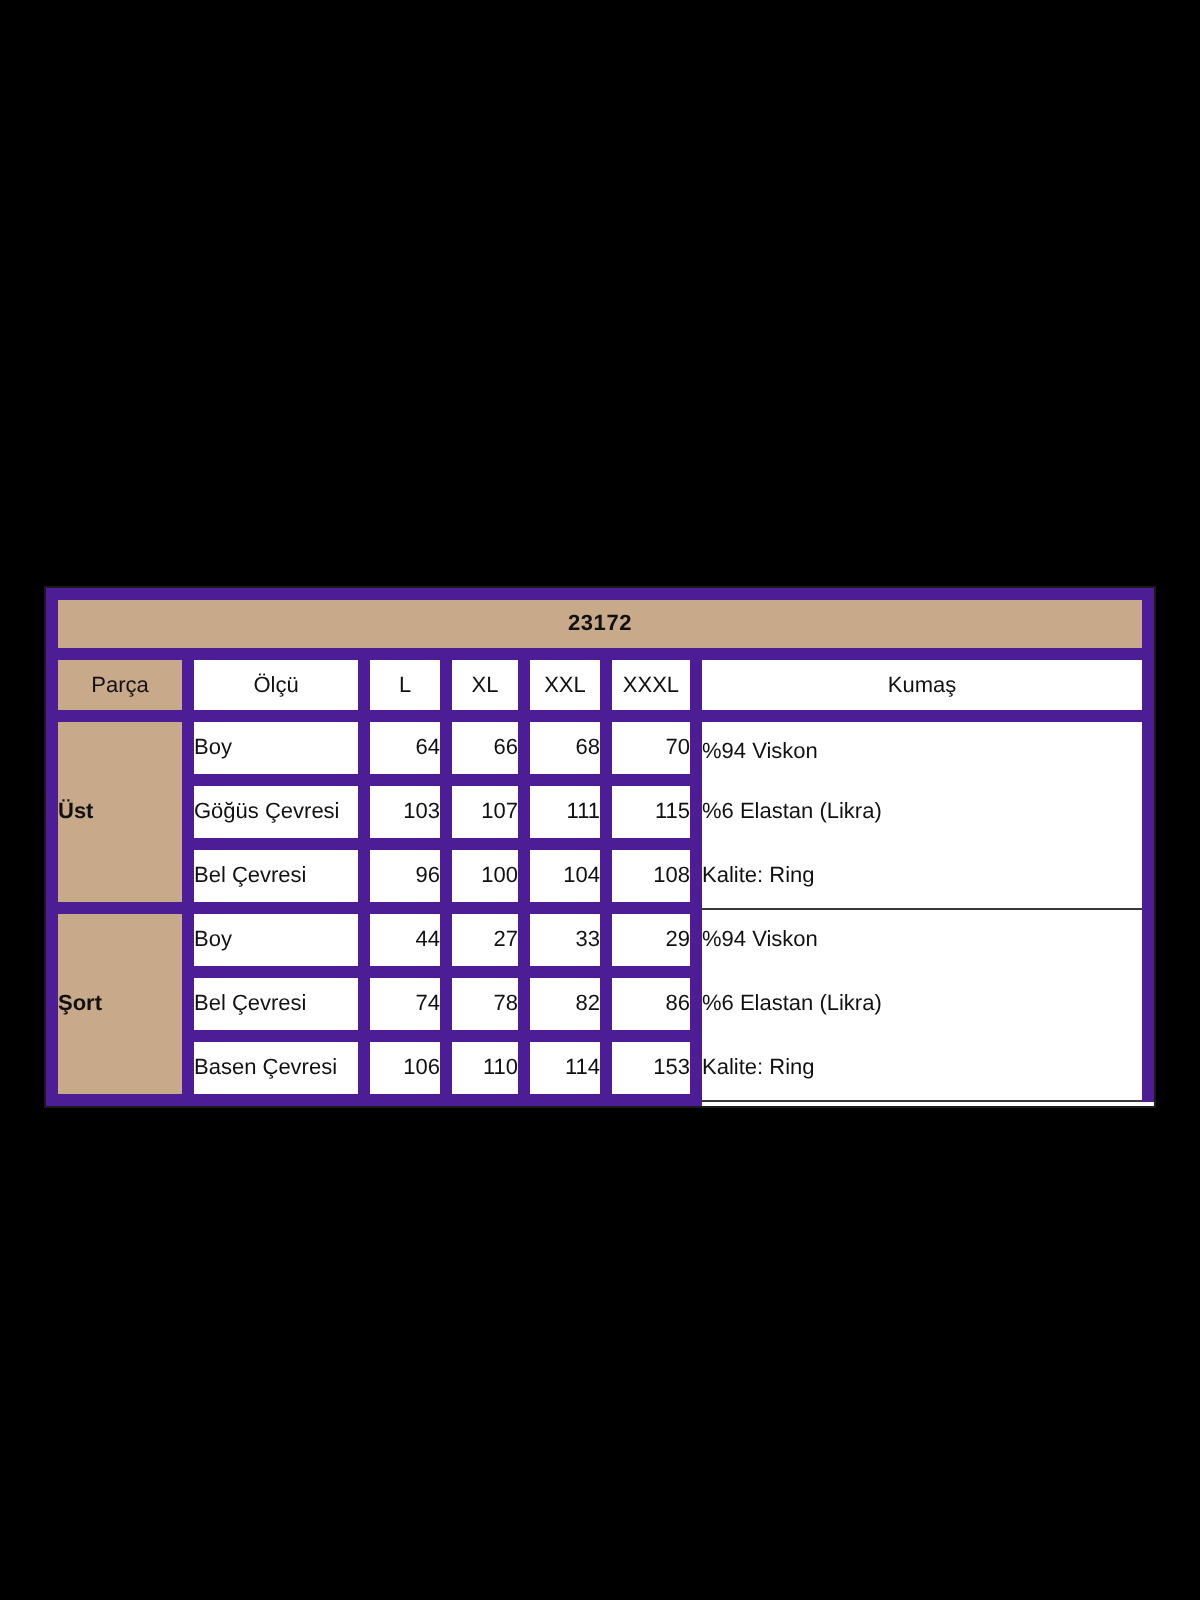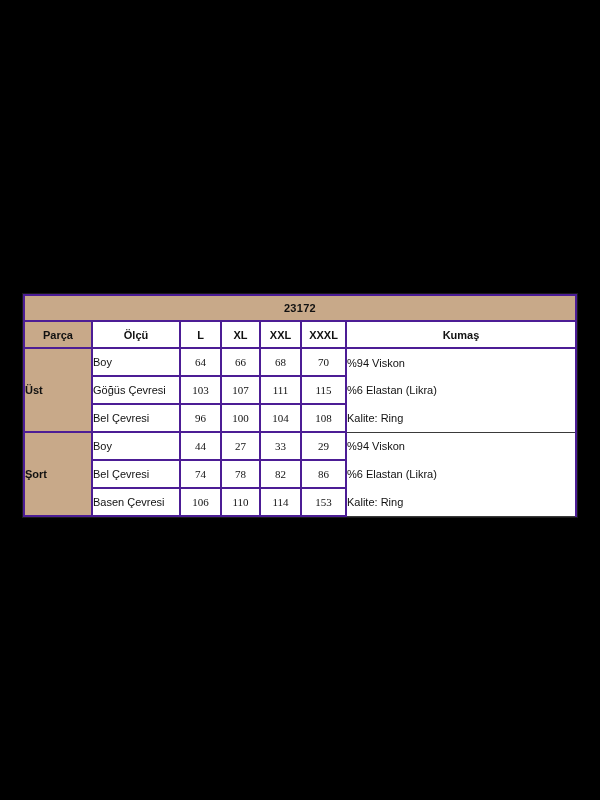--- a/index.html
+++ b/index.html
@@ -28,62 +28,61 @@
     border: 1px solid #1a1a1a;
     box-sizing: border-box;
   }
   table.size-table {
     width: 100%;
     border-collapse: collapse;
     table-layout: fixed;
     background: #ffffff;
   }
   table.size-table td, table.size-table th {
-    border: 2px solid #4c1d95;
+    border: 6px solid #4c1d95;
     padding: 0;
     font-size: 11px;
     color: #111111;
     background: #ffffff;
     vertical-align: middle;
   }
   .title-cell {
     background: #c8a989 !important;
     text-align: center;
     font-weight: bold;
     font-size: 12px;
     height: 24px;
     color: #1a1a1a;
     letter-spacing: 0.3px;
   }
   .hdr {
     text-align: center;
-    font-weight: bold;
+    font-weight: normal;
     height: 25px;
     font-size: 11.5px;
   }
   .hdr-parca {
     background: #c8a989 !important;
   }
   .group-cell {
     background: #c8a989 !important;
     text-align: left;
     font-weight: bold;
     font-size: 12px;
   }
   .lbl {
     text-align: left;
     padding-left: 7px;
     height: 26px;
     font-size: 11.5px;
   }
   .num {
-    text-align: center;
+    text-align: right;
     height: 26px;
     font-size: 11.5px;
-    font-family: Liberation Serif, serif;
   }
   .fab {
     text-align: left;
     padding-left: 7px;
     font-size: 11.5px;
     height: 26px;
     border-bottom: none !important;
     border-top: none !important;
   }
   .fab-first {

